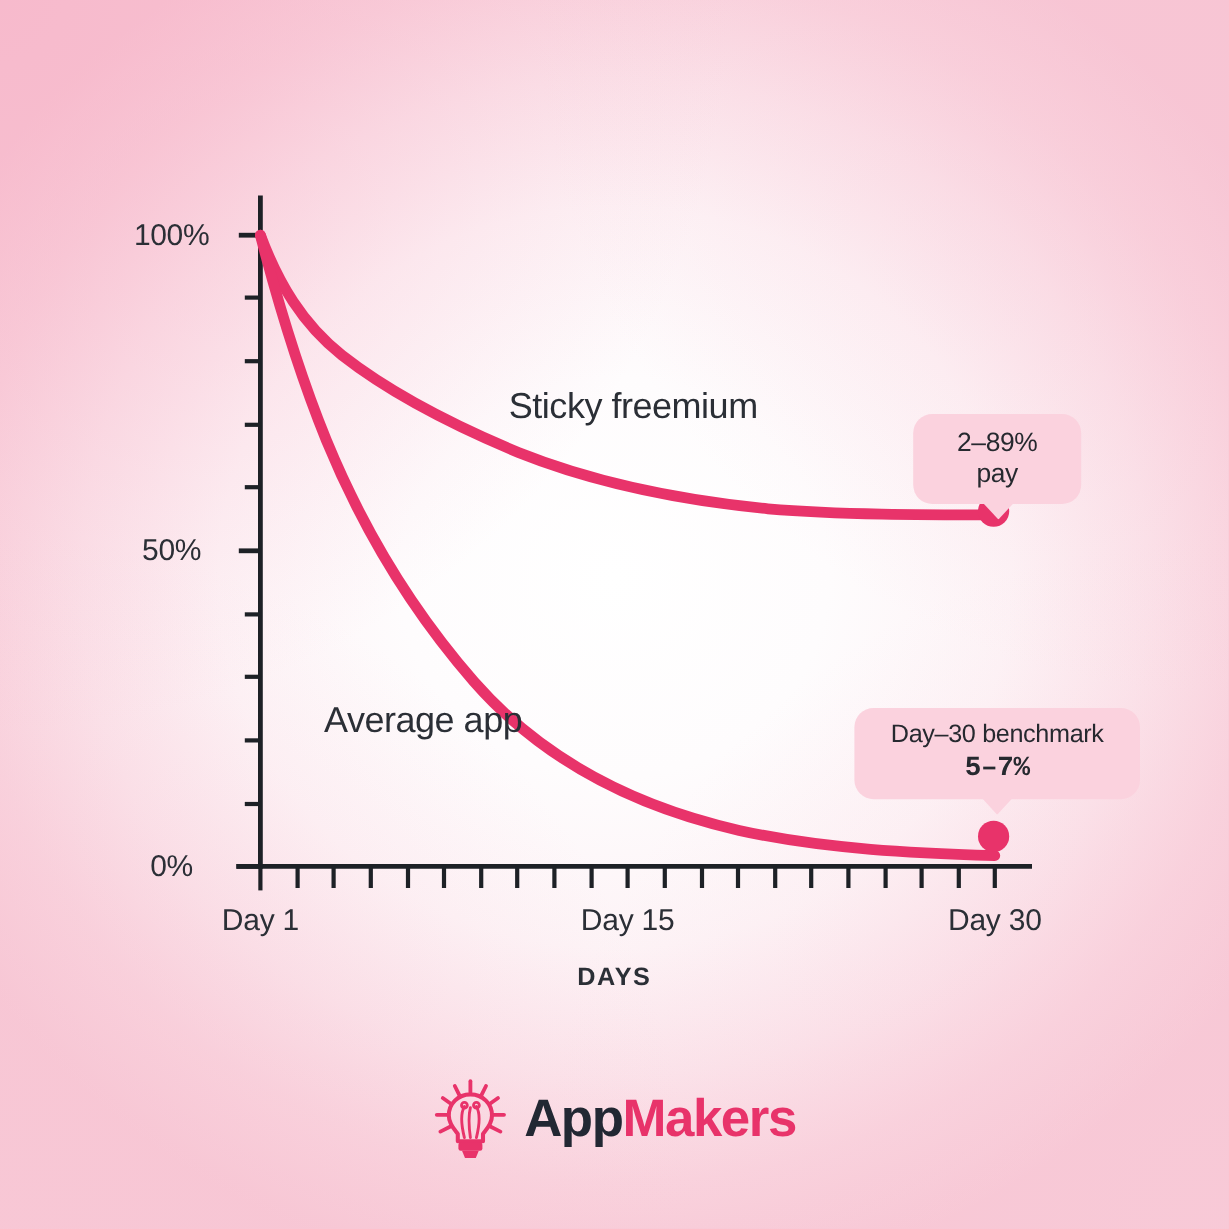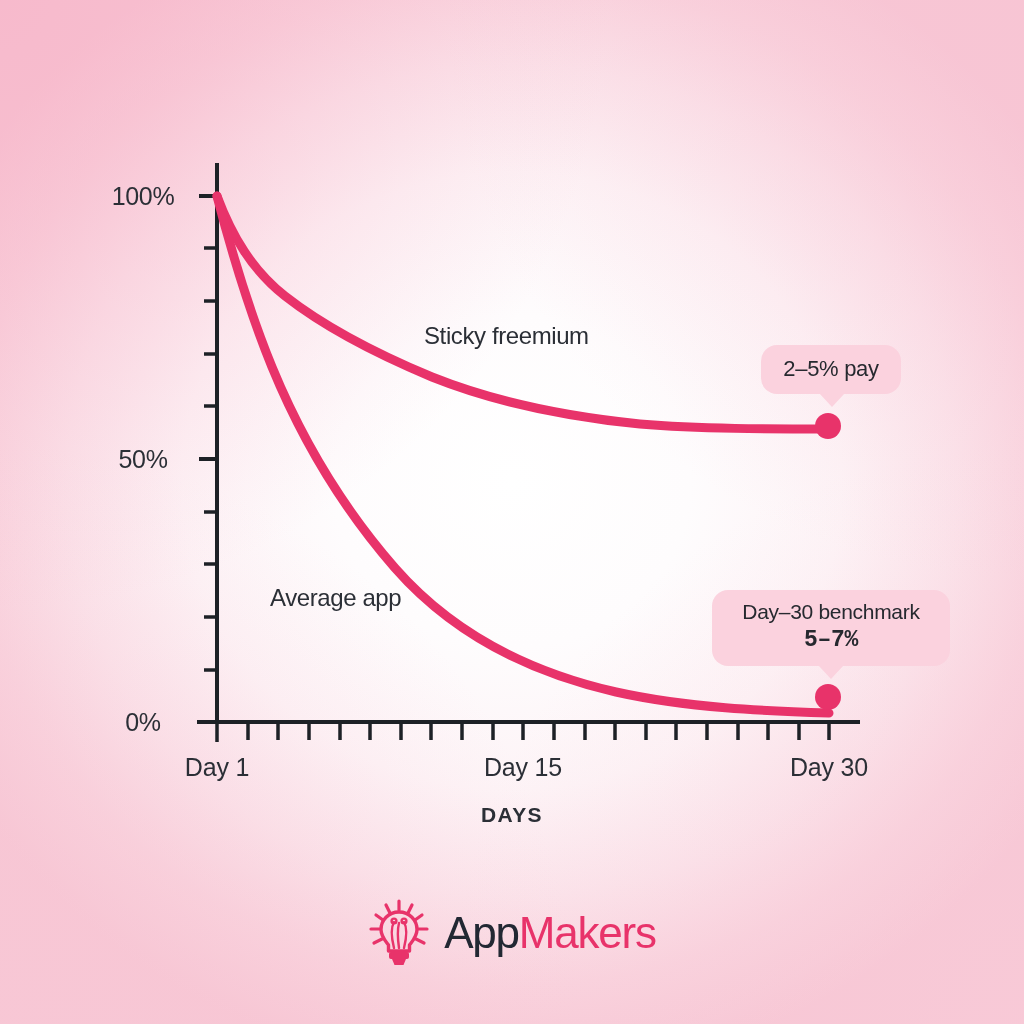--- a/index.html
+++ b/index.html
@@ -73,21 +73,21 @@
     top: 803px;
     width: 1024px;
     text-align: center;
     font-size: 21px;
     font-weight: 700;
     letter-spacing: 1.4px;
     color: #2b2f36;
   }
   .series-label {
     position: absolute;
-    font-size: 24px;
+    font-size: 30px;
     color: #2b2f36;
     letter-spacing: -0.4px;
     white-space: nowrap;
   }
   #label-sticky { left: 424px; top: 322px; }
   #label-average { left: 270px; top: 584px; }
 
   
   .callout {
     position: absolute;
@@ -139,21 +139,21 @@
     left: 0;
     top: 898px;
     width: 1024px;
     display: flex;
     align-items: center;
     justify-content: center;
     gap: 14px;
   }
   #brand-wordmark {
     font-size: 44px;
-    font-weight: 400;
+    font-weight: 700;
     letter-spacing: -1.2px;
     line-height: 1;
   }
   .word-app { color: #222833; }
   .word-makers { color: #e8336a; }
 </style>
 </head>
 <body>
 
 <div id="canvas">
@@ -227,21 +227,21 @@
   <div class="xlabel-tick" style="left:152px; top:753px; width:130px;">Day 1</div>
   <div class="xlabel-tick" style="left:458px; top:753px; width:130px;">Day 15</div>
   <div class="xlabel-tick" style="left:764px; top:753px; width:130px;">Day 30</div>
 
   <div class="axis-title-x">DAYS</div>
 
   <div class="series-label" id="label-sticky">Sticky freemium</div>
   <div class="series-label" id="label-average">Average app</div>
 
   <div class="callout" id="callout-pay">
-    <span>2–5% pay</span>
+    <span>2–89% pay</span>
     <span class="tail"></span>
   </div>
 
   <div class="callout" id="callout-benchmark">
     <span>Day–30 benchmark</span>
     <span class="callout-line2">5–7%</span>
     <span class="tail"></span>
   </div>
 
   <div id="brand">

